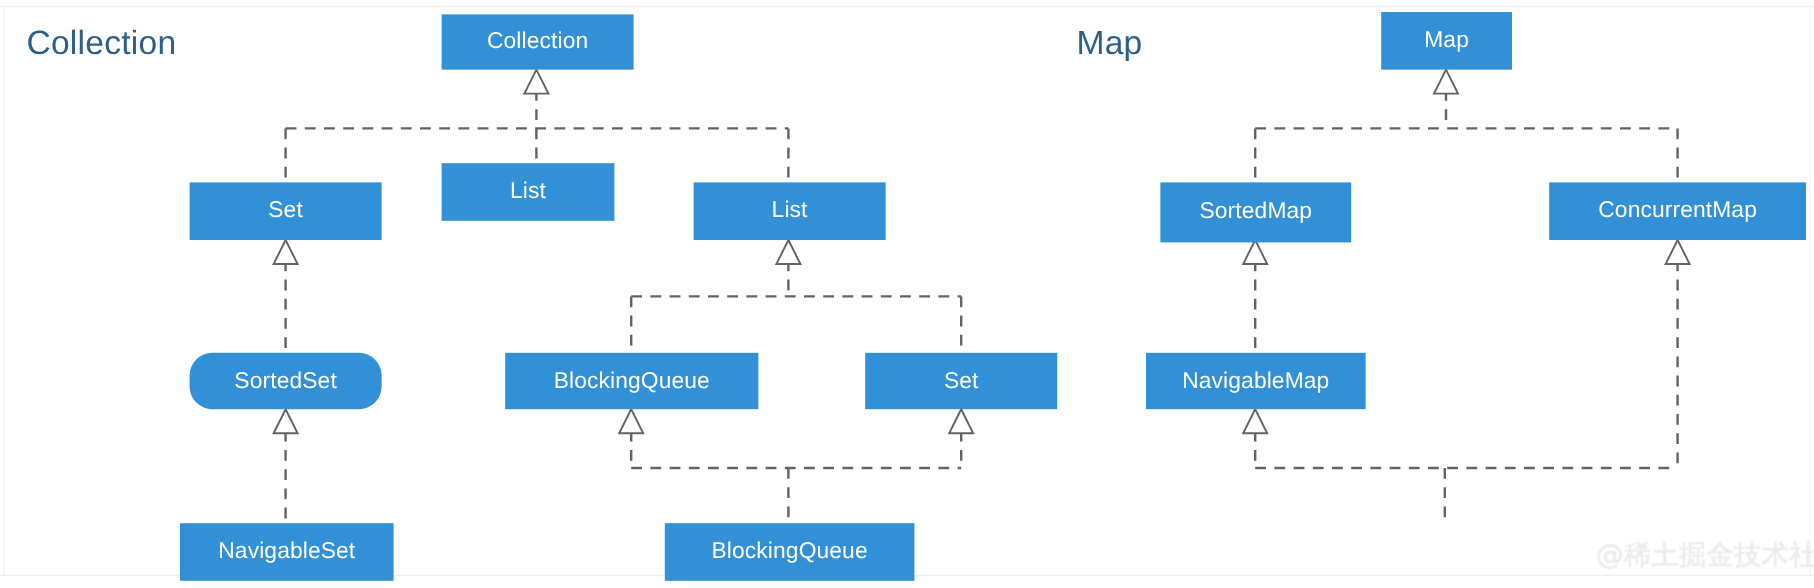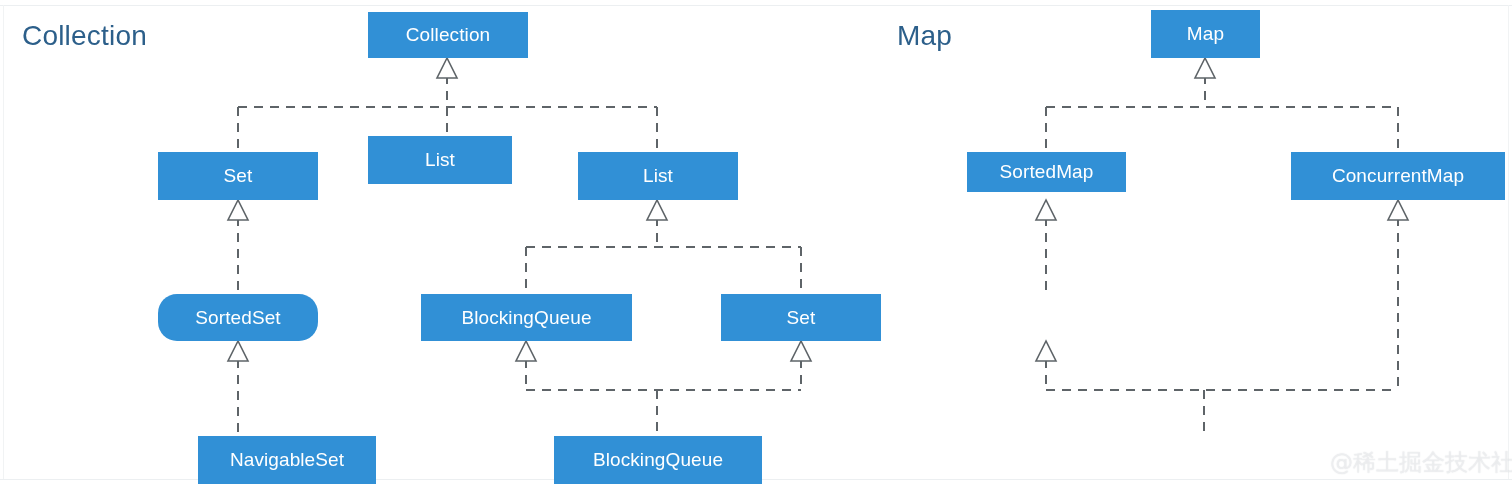--- a/index.html
+++ b/index.html
@@ -153,25 +153,26 @@
   <div class="node" style="left:368px; top:12px; width:160px; height:46px;">Collection</div>
 
   <div class="node" style="left:158px; top:152px; width:160px; height:48px;">Set</div>
   <div class="node" style="left:368px; top:136px; width:144px; height:48px;">List</div>
   <div class="node" style="left:578px; top:152px; width:160px; height:48px;">List</div>
 
   <div class="node" style="left:158px; top:294px; width:160px; height:47px;border-radius:19px;">SortedSet</div>
   <div class="node" style="left:421px; top:294px; width:211px; height:47px;">BlockingQueue</div>
   <div class="node" style="left:721px; top:294px; width:160px; height:47px;">Set</div>
 
-  <div class="node" style="left:150px; top:436px; width:178px; height:48px;margin-left:48px;">NavigableSet</div>
+  <div class="node" style="left:150px; top:436px; width:178px; height:48px;">NavigableSet</div>
   <div class="node" style="left:554px; top:436px; width:208px; height:48px;">BlockingQueue</div>
 
   <div class="node" style="left:1151px; top:10px; width:109px; height:48px;">Map</div>
 
-  <div class="node" style="left:967px; top:152px; width:159px; height:40px;">SortedMap</div>
+  <div class="node" style="left:967px; top:152px; width:159px; height:50px;">SortedMap</div>
   <div class="node" style="left:1291px; top:152px; width:214px; height:48px;">ConcurrentMap</div>
 
+  <div class="node" style="left:955px; top:294px; width:183px; height:47px;">NavigableMap</div>
 
 
   <div class="watermark" style="left:1330px; top:447px;">@稀土掘金技术社区</div>
 
 </div>
 
 </body></html>

